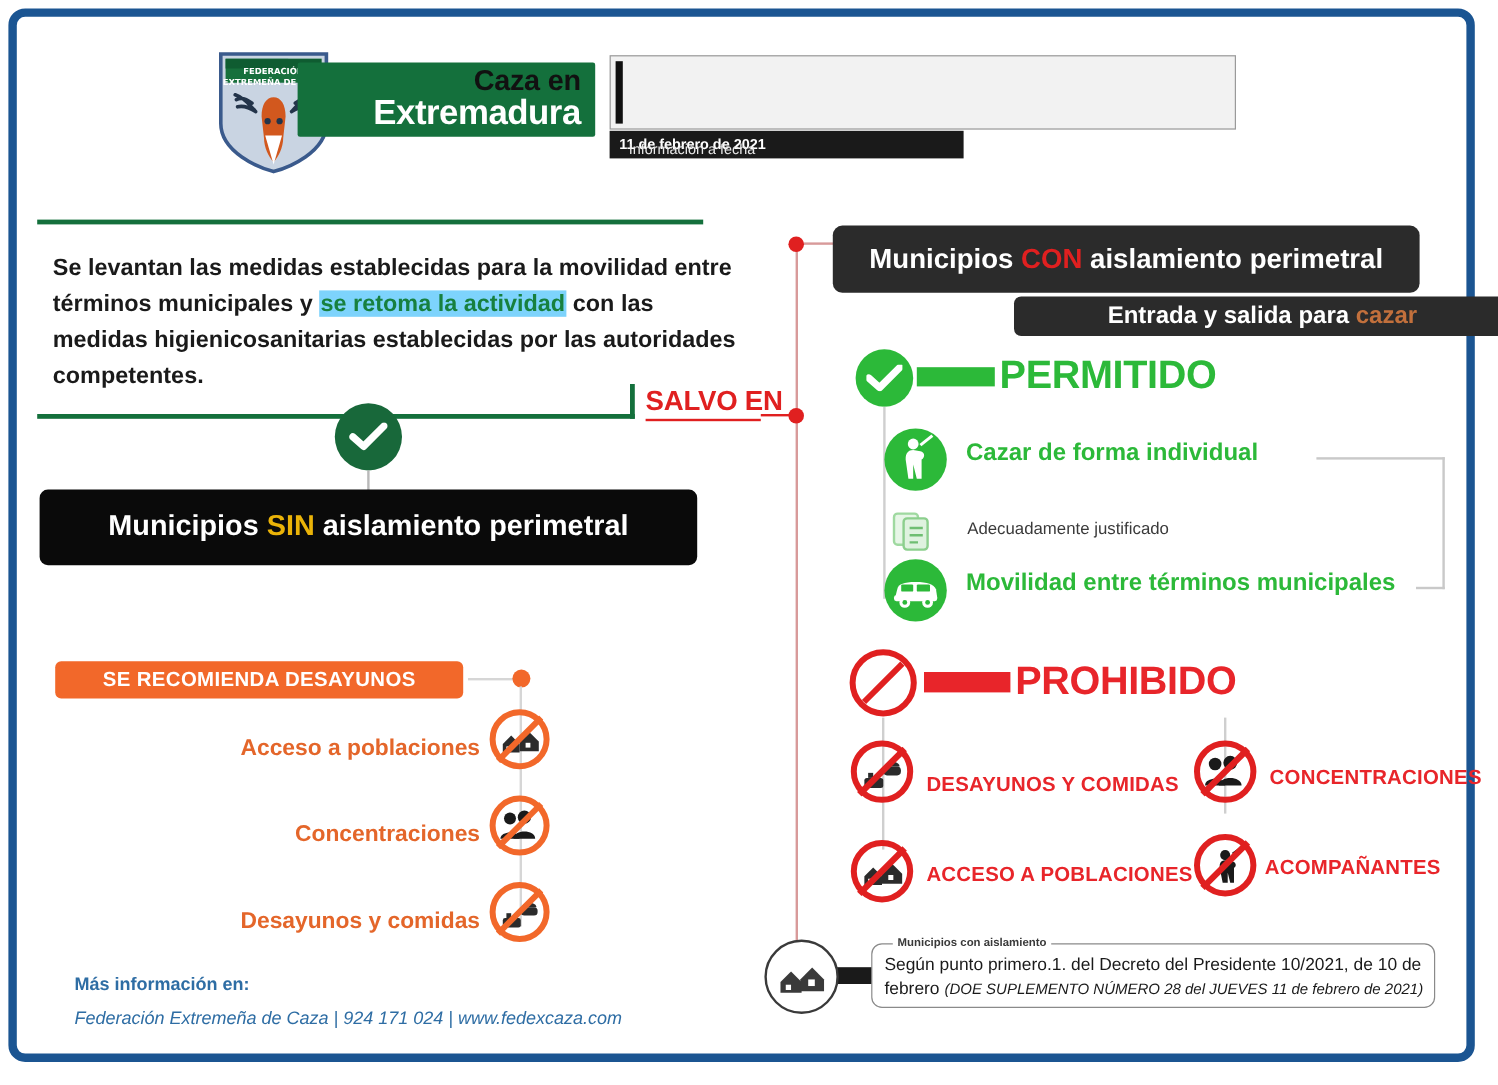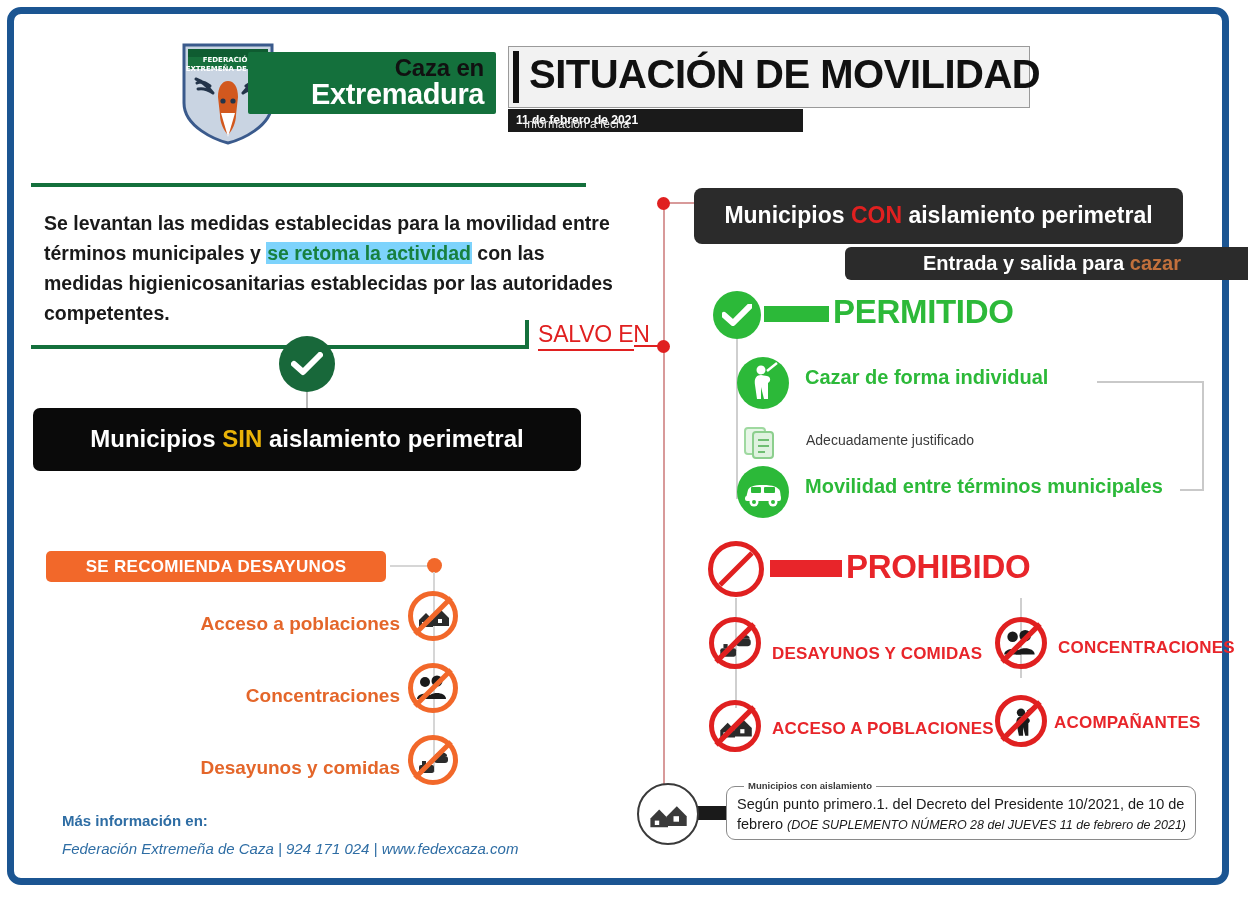--- a/index.html
+++ b/index.html
@@ -60,21 +60,21 @@
   .rule-top{position:absolute;left:31px;top:183px;width:555px;height:4px;background:#14703c;}
   .rule-bot{position:absolute;left:31px;top:345px;width:498px;height:4px;background:#14703c;}
   .rule-bot-hook{position:absolute;left:525px;top:320px;width:4px;height:29px;background:#14703c;}
   .intro{
     position:absolute;left:44px;top:208px;width:580px;
     font-size:19.5px;line-height:30px;color:#1a1a1a;font-weight:bold;
   }
   .hl{background:#7dd3fc;color:#17803f;font-weight:bold;padding:0 1px;}
   .salvo{
     position:absolute;left:538px;top:321px;
-    font-size:23px;font-weight:normal;color:#e02020;letter-spacing:-.2px;
+    font-size:23px;font-weight:bold;color:#e02020;letter-spacing:-.2px;
   }
   .salvo-underline{position:absolute;left:538px;top:349px;width:96px;height:2px;background:#e02020;}
 
   .check-big{
     position:absolute;left:279px;top:336px;width:56px;height:56px;
     border-radius:50%;background:#18683a;
   }
   .check-big svg{position:absolute;left:12px;top:16px;}
   .check-stem{position:absolute;left:306px;top:392px;width:2px;height:22px;background:#b9b9b9;}
 
@@ -202,21 +202,20 @@
     </svg>
   </div>
 
   <div class="greenbar">
     <div class="l1">Caza en</div>
     <div class="l2">Extremadura</div>
   </div>
 
   <div class="titlebox">
     <div class="bar"></div>
-    <div class="t">SITUACIÓN DE MOVILIDAD</div>
   </div>
 
   <div class="datebar">
     <span><span>Información a fecha </span><b>11 de febrero de 2021</b></span>
   </div>
 
   <div class="rule-top"></div>
   <div class="intro">
     <span>Se levantan las medidas establecidas para la movilidad entre términos municipales y </span><span class="hl">se retoma la actividad</span><span> con las medidas higienicosanitarias establecidas por las autoridades competentes.</span>
   </div>

